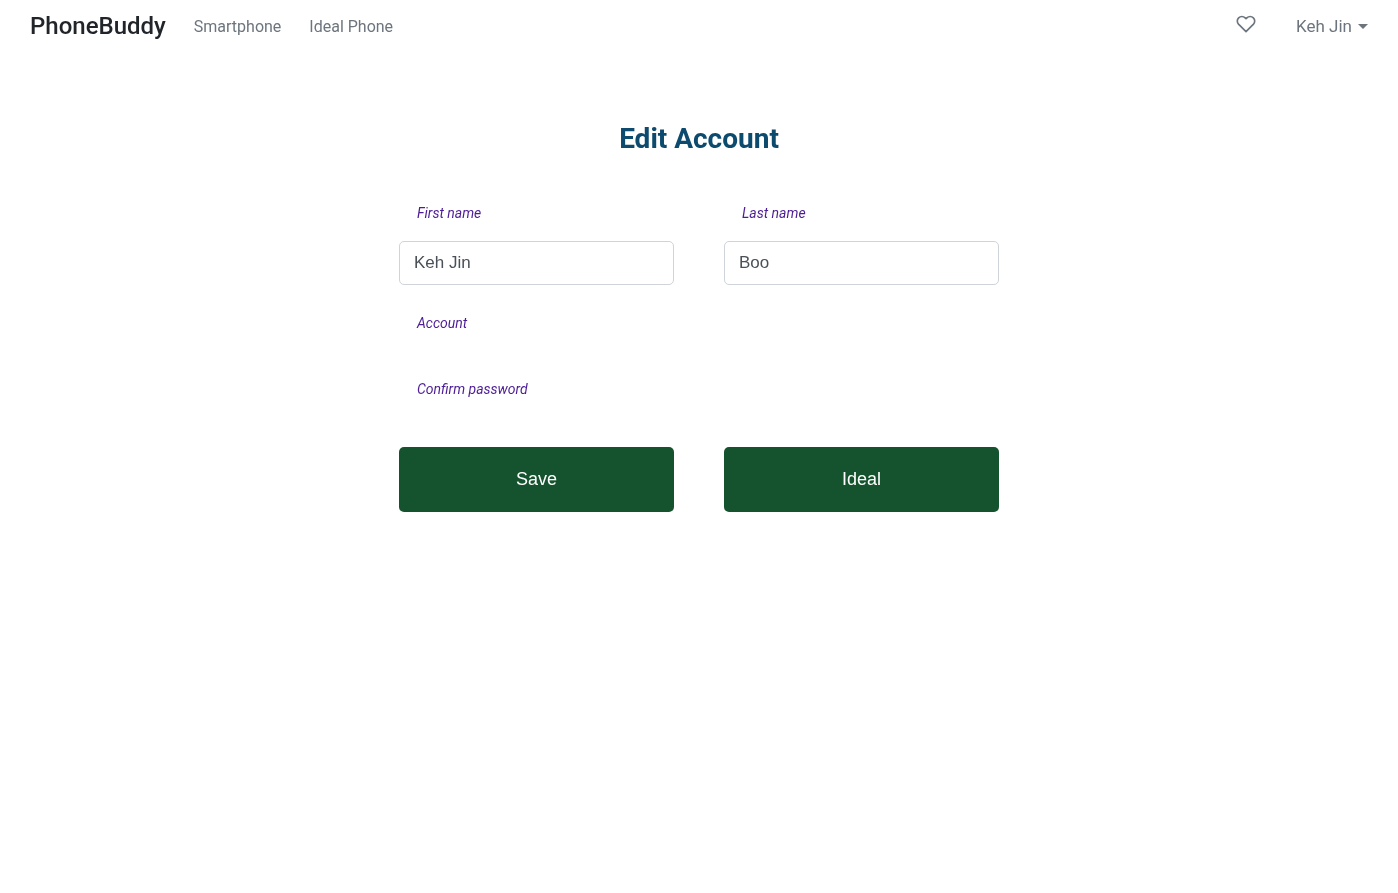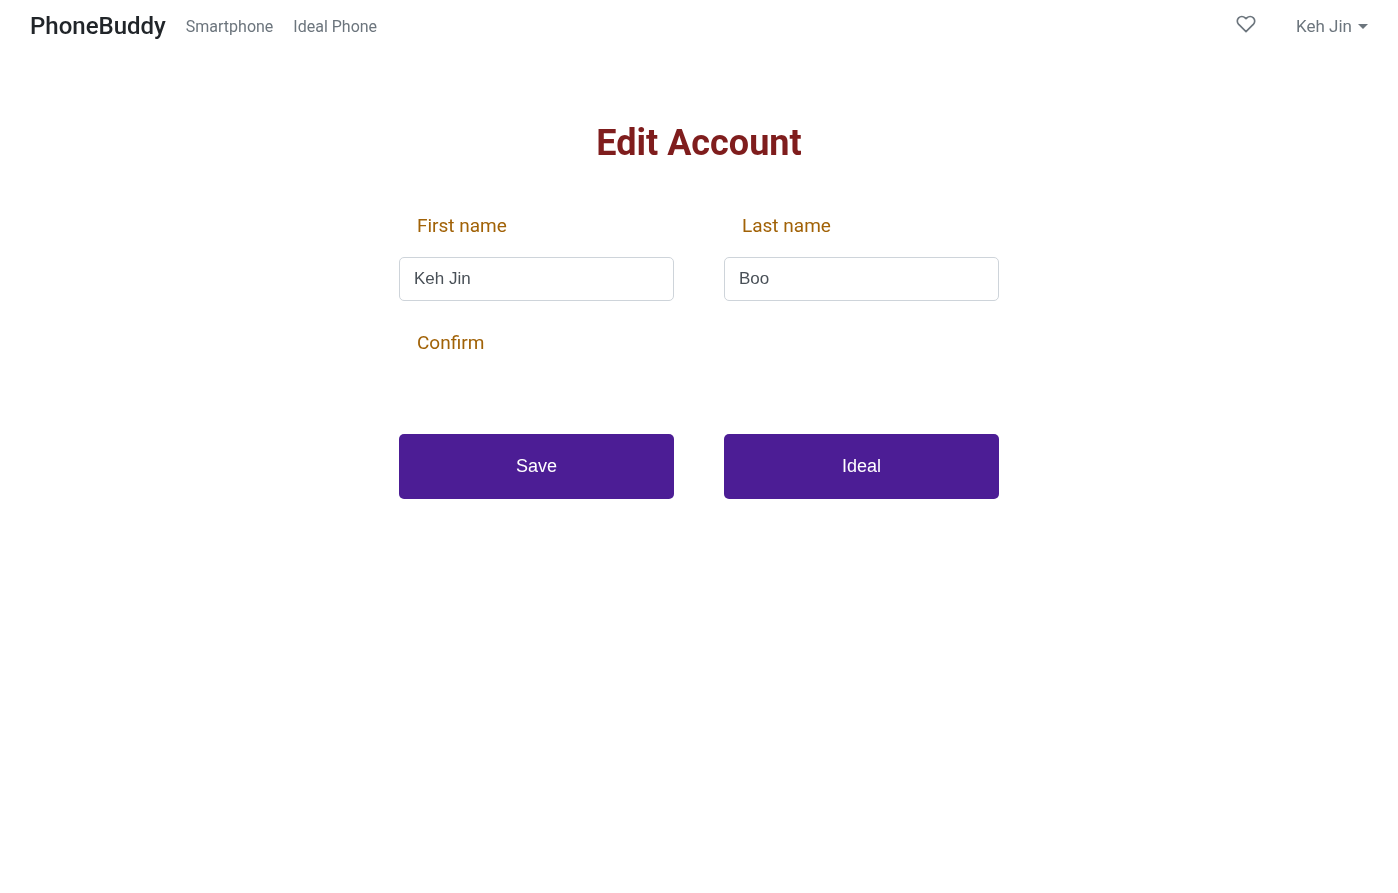--- a/index.html
+++ b/index.html
@@ -14,21 +14,21 @@
     }
     .navbar {
       display: flex;
       align-items: center;
       justify-content: space-between;
       padding: 12px 30px;
     }
     .navbar-left {
       display: flex;
       align-items: center;
-      gap: 20px;
+      gap: 28px;
       text-align: center;
     }
     .brand {
       font-size: 24px;
       font-weight: 500;
       color: #212529;
     }
     .nav-link {
       font-size: 16px;
       color: #6c757d;
@@ -57,44 +57,45 @@
       border-left: 5px solid transparent;
       border-right: 5px solid transparent;
       border-top: 5px solid #6c757d;
     }
     .container {
       max-width: 620px;
       margin: 70px auto 0;
       padding: 0 10px;
     }
     .page-title {
-      font-size: 36px;
+      font-size: 28px;
       font-weight: 700;
       text-align: center;
-      color: #7f1d1d;
+      color: #0c4a6e;
       margin-bottom: 50px;
     }
     .form-row {
       display: flex;
       gap: 50px;
       margin-bottom: 30px;
     }
     .form-group {
       flex: 1;
       display: flex;
       flex-direction: column;
     }
     .form-group.full {
       margin-bottom: 30px;
     }
     .form-label {
-      font-size: 19px;
-      color: #a16207;
+      font-size: 14px;
+      color: #4c1d95;
       margin-bottom: 20px;
       padding-left: 18px;
+      font-style: italic;
     }
     .form-input {
       width: 100%;
       padding: 11px 14px;
       font-size: 17px;
       color: #495057;
       border: 1px solid #ced4da;
       border-radius: 5px;
       background: #fff;
       outline: none;
@@ -106,21 +107,21 @@
       display: flex;
       gap: 50px;
       margin-top: 30px;
     }
     .btn {
       flex: 1;
       padding: 22px 0;
       font-size: 18px;
       font-weight: 500;
       color: #ffffff;
-      background: #4c1d95;
+      background: #14532d;
       border: none;
       border-radius: 5px;
       cursor: pointer;
       text-align: center;
     }
   </style>
 </head>
 <body>
 
 <nav class="navbar">
@@ -151,23 +152,24 @@
       <input type="text" class="form-input" value="Keh Jin" style="">
     </div>
     <div class="form-group">
       <label class="form-label">Last name</label>
       <input type="text" class="form-input" value="Boo" style="">
     </div>
   </div>
 
 
   <div class="form-group full">
-    <label class="form-label">Confirm</label>
+    <label class="form-label">Account</label>
   </div>
 
   <div class="form-group full">
+    <label class="form-label">Confirm password</label>
   </div>
 
   <div class="button-row">
     <button class="btn">Save</button>
     <button class="btn">Ideal</button>
   </div>
 </div>
 
 </body></html>

